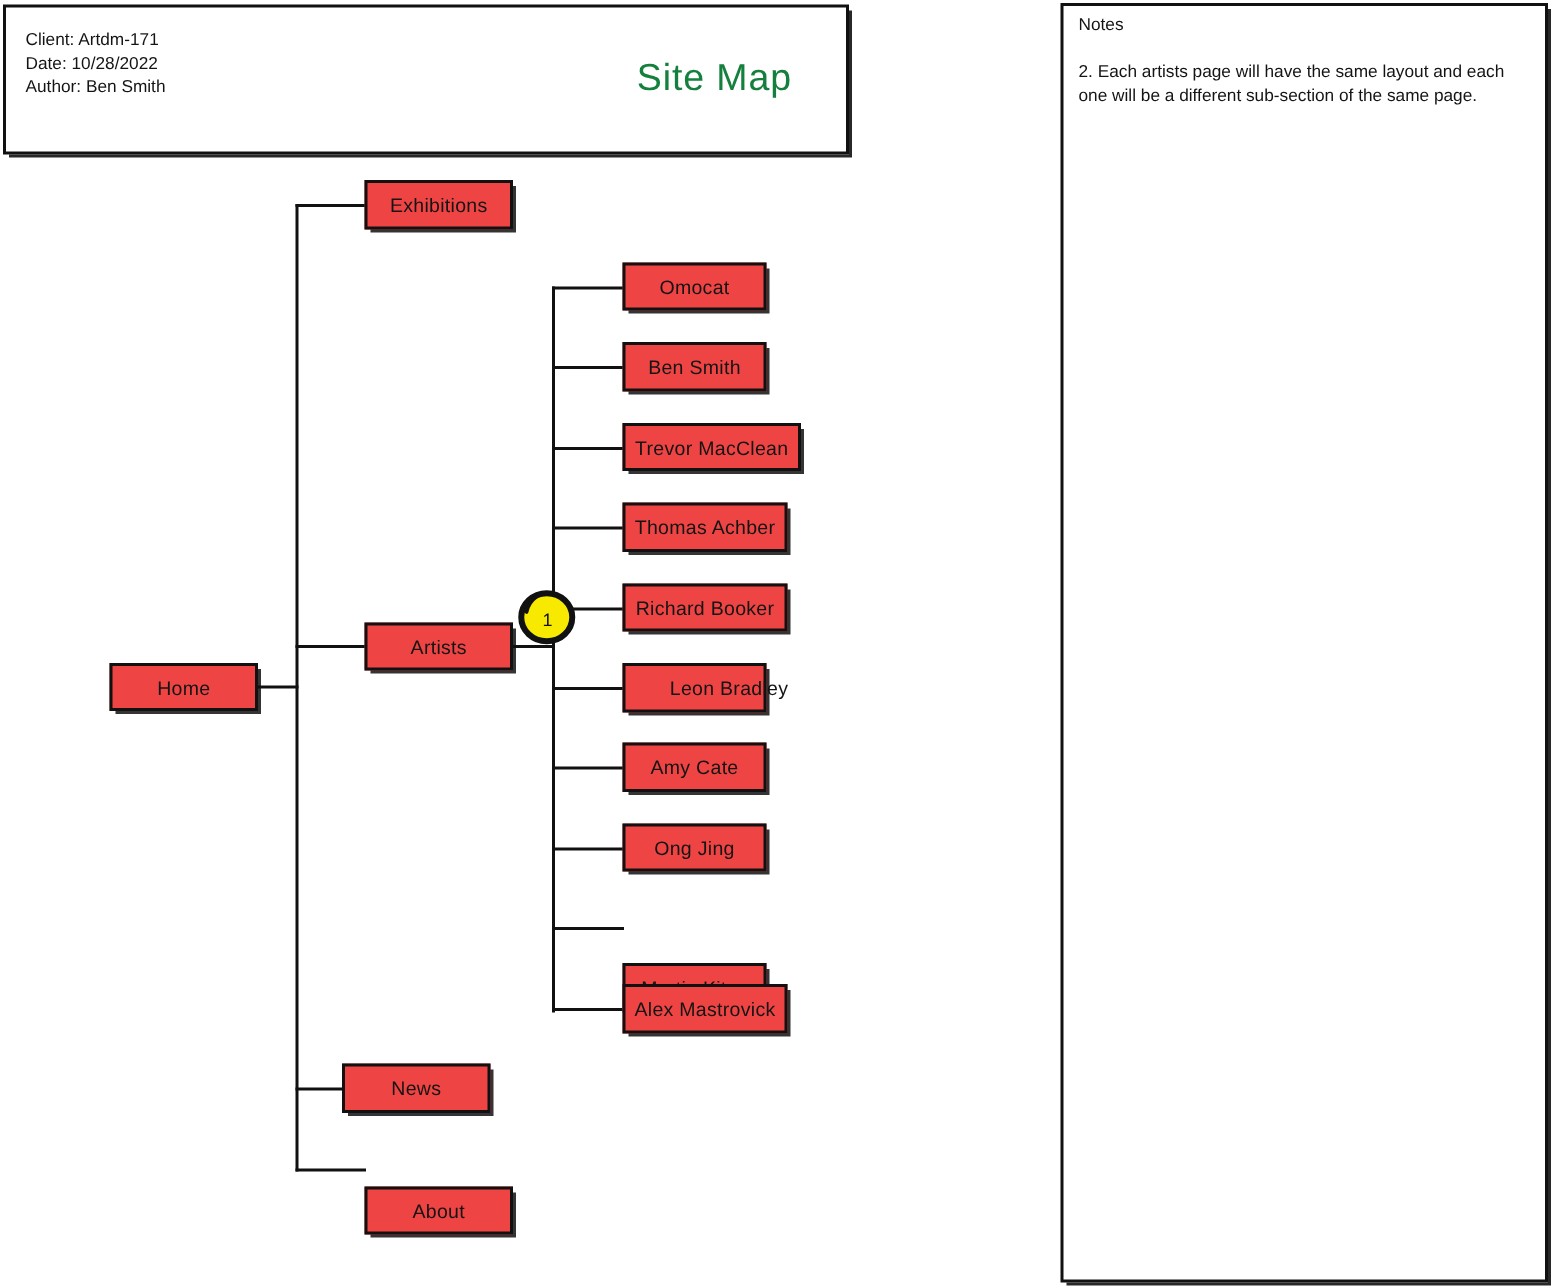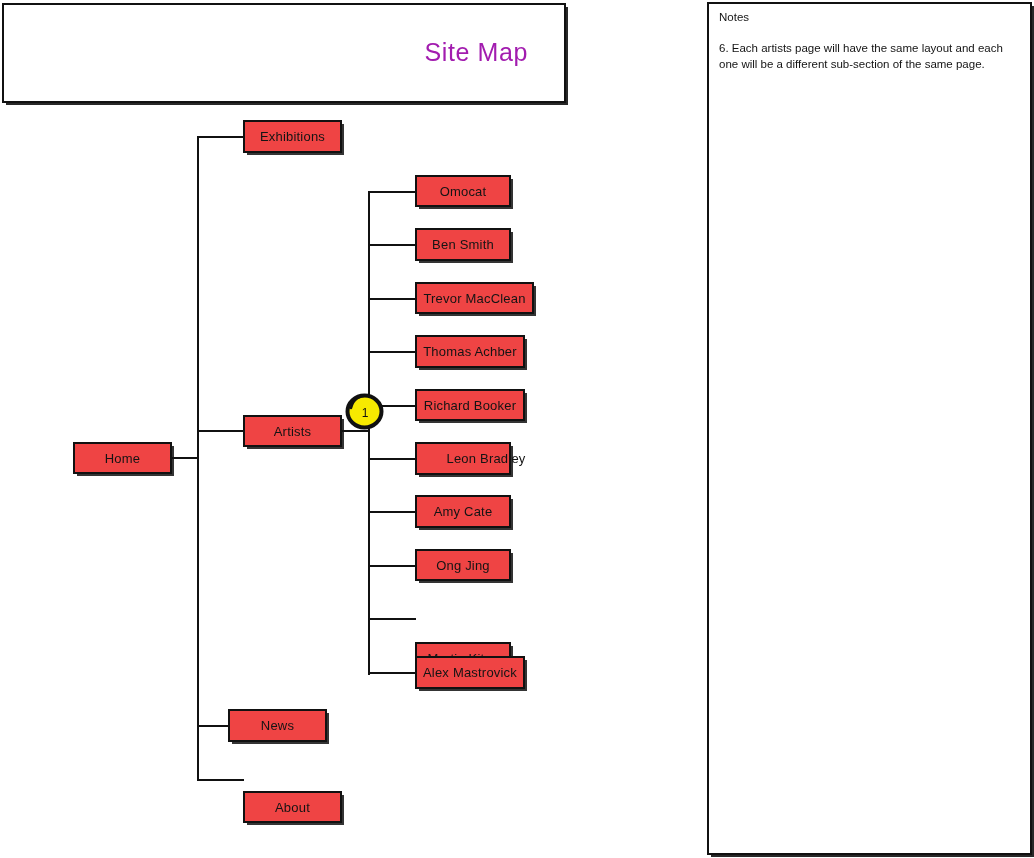--- a/index.html
+++ b/index.html
@@ -59,21 +59,21 @@
     font-size: 11.5px;
     color: #141414;
     white-space: nowrap;
   }
   #doc-title {
     position: absolute;
     right: 36px;
     top: 33px;
     font-size: 25px;
     font-weight: 300;
-    color: #a21caf;
+    color: #15803d;
     letter-spacing: 0.6px;
     white-space: nowrap;
   }
 
   
   #notes-panel {
     position: absolute;
     left: 707px;
     top: 2px;
     width: 325px;
@@ -133,26 +133,31 @@
     box-sizing: border-box;
     pointer-events: none;
   }
 </style>
 </head>
 <body>
 
 <div id="canvas">
 
   <div id="title-block">
+    <div id="meta">
+      <div>Client: Artdm-171</div>
+      <div>Date: 10/28/2022</div>
+      <div>Author: Ben Smith</div>
+    </div>
     <div id="doc-title">Site Map</div>
   </div>
 
   <div id="notes-panel">
     <div id="notes-heading">Notes</div>
-    <div id="notes-body">6. Each artists page will have the same layout and each one will be a different sub-section of the same page.</div>
+    <div id="notes-body">2. Each artists page will have the same layout and each one will be a different sub-section of the same page.</div>
   </div>
 
   <div class="line-v" style="left:197px; top:136px; height:645px;"></div>
 
   <div class="line-h" style="left:171px; top:457px; width:28px;"></div>
 
   <div class="line-h" style="left:197px; top:136px; width:47px;"></div>
   <div class="line-h" style="left:197px; top:430px; width:47px;"></div>
   <div class="line-h" style="left:197px; top:725px; width:47px;"></div>
   <div class="line-h" style="left:197px; top:779px; width:47px;"></div>

